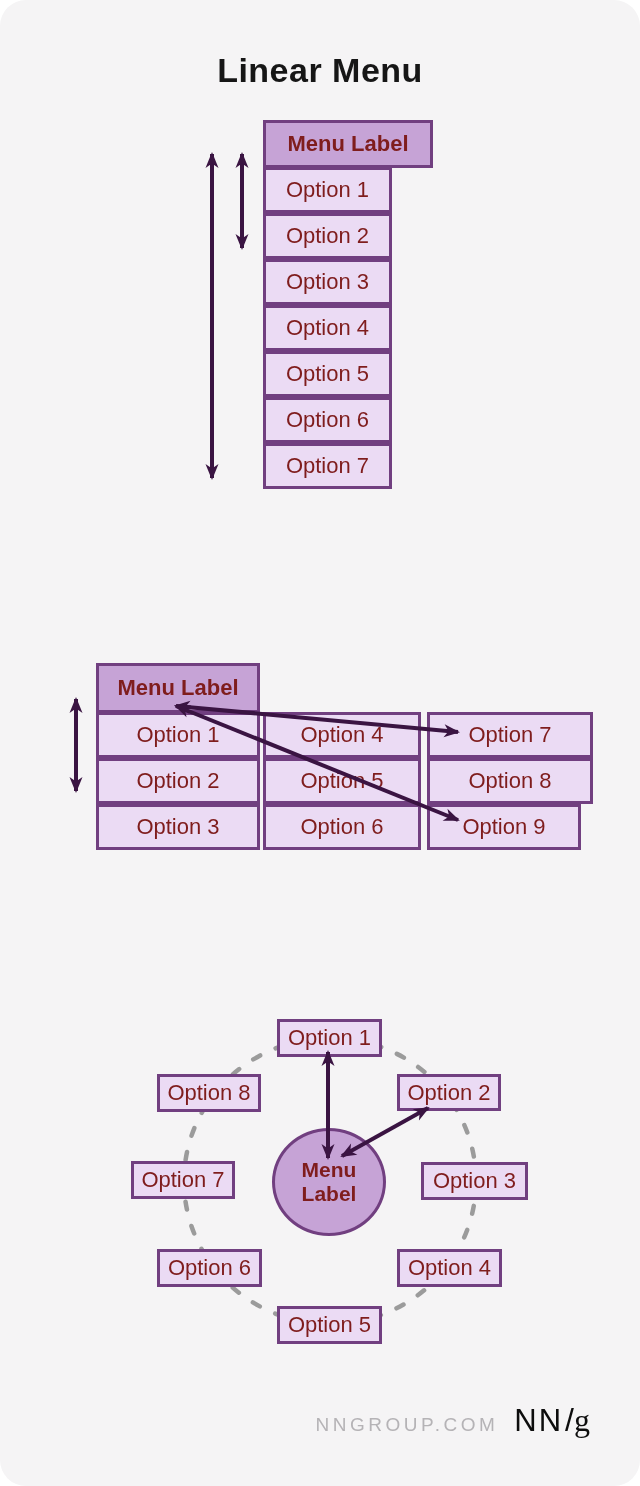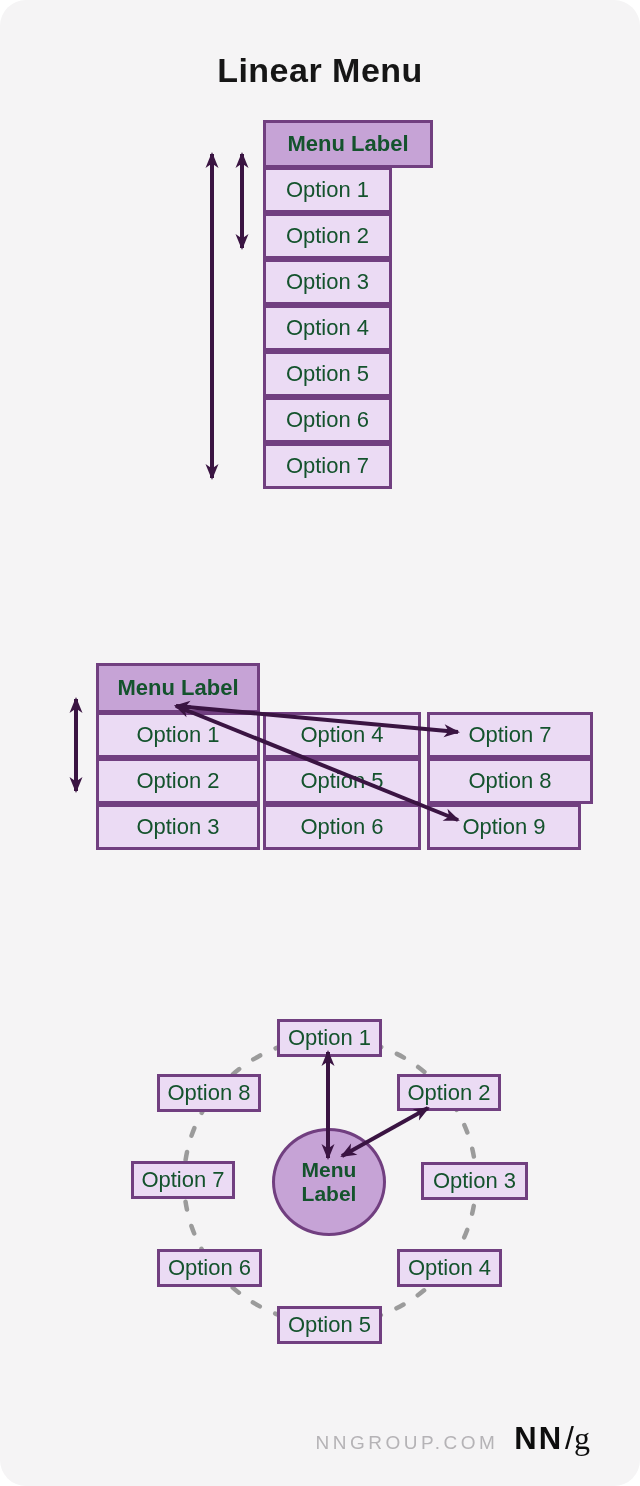--- a/index.html
+++ b/index.html
@@ -17,46 +17,46 @@
   .boxes{position:absolute;left:0;top:0;width:640px;height:1486px;z-index:2;}
   .title{
     position:absolute;left:0;width:640px;
     text-align:center;font-weight:bold;font-size:34px;line-height:40px;
     color:#161616;letter-spacing:0.5px;
   }
   .box{
     position:absolute;box-sizing:border-box;
     display:flex;align-items:center;justify-content:center;
     border:3px solid var(--c-box_border,#713f80);
-    color:#14532d;
+    color:#7f1d1d;
   }
   .option-box{background:var(--c-option_fill,#ebdbf4);font-size:22px;}
   .label-box{background:var(--c-menu_label_fill,#c6a3d6);font-weight:bold;font-size:22px;}
   .pie-circle{
     border-radius:50%;
     background:var(--c-menu_label_fill,#c6a3d6);
     font-weight:bold;font-size:21px;line-height:1.15;
     text-align:center;padding:0 9px;
   }
   .arrow{stroke:var(--c-arrow,#3a1442);stroke-width:4;fill:none;}
   .arrowhead{fill:var(--c-arrow,#3a1442);}
   .dash-ellipse{
     stroke:var(--c-dashed_circle,#9b9b9b);stroke-width:4.5;fill:none;
     stroke-dasharray:8 17;stroke-linecap:round;
   }
   .footer{
     position:absolute;top:1402px;right:50px;
-    display:flex;align-items:baseline;gap:16px;margin-top:18px;
+    display:flex;align-items:baseline;gap:16px;
   }
   .site-name{
     color:var(--c-footer_gray,#b5b3b6);
     font-size:19px;letter-spacing:3.5px;font-weight:400;
   }
   .logo{display:flex;align-items:baseline;}
-  .logo-nn{font-weight:bold;font-size:31px;letter-spacing:2px;color:#0d0d0d;}
+  .logo-nn{font-weight:normal;font-size:31px;letter-spacing:2px;color:#0d0d0d;}
   .logo-slash{font-size:32px;font-weight:400;color:#0d0d0d;margin-left:2px;}
   .logo-g{font-family:"Liberation Serif",serif;font-size:32px;color:#0d0d0d;}
 </style>
 </head>
 <body>
 
 <div class="canvas">
 
   <svg class="svg-layer layer-back" viewBox="0 0 640 1486">
     <ellipse class="dash-ellipse" cx="330" cy="1181" rx="146" ry="143"></ellipse>

